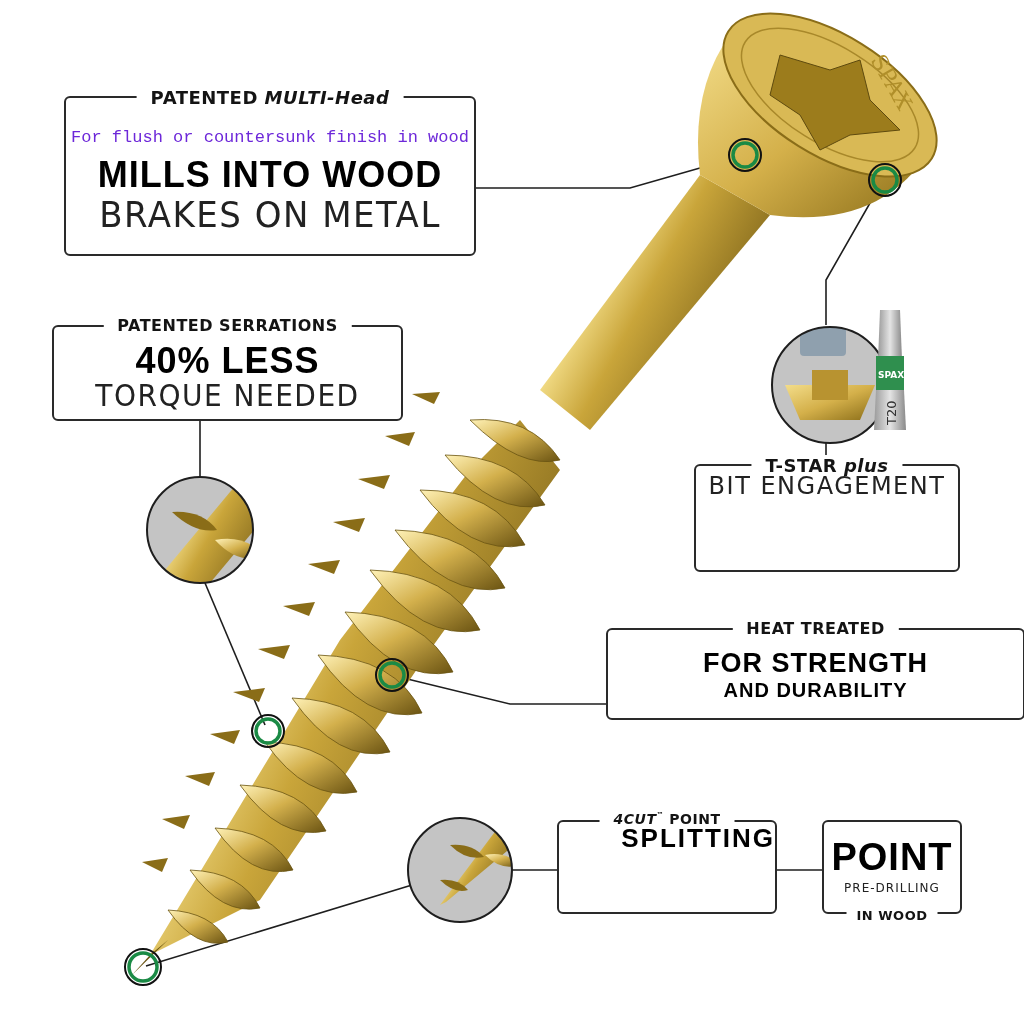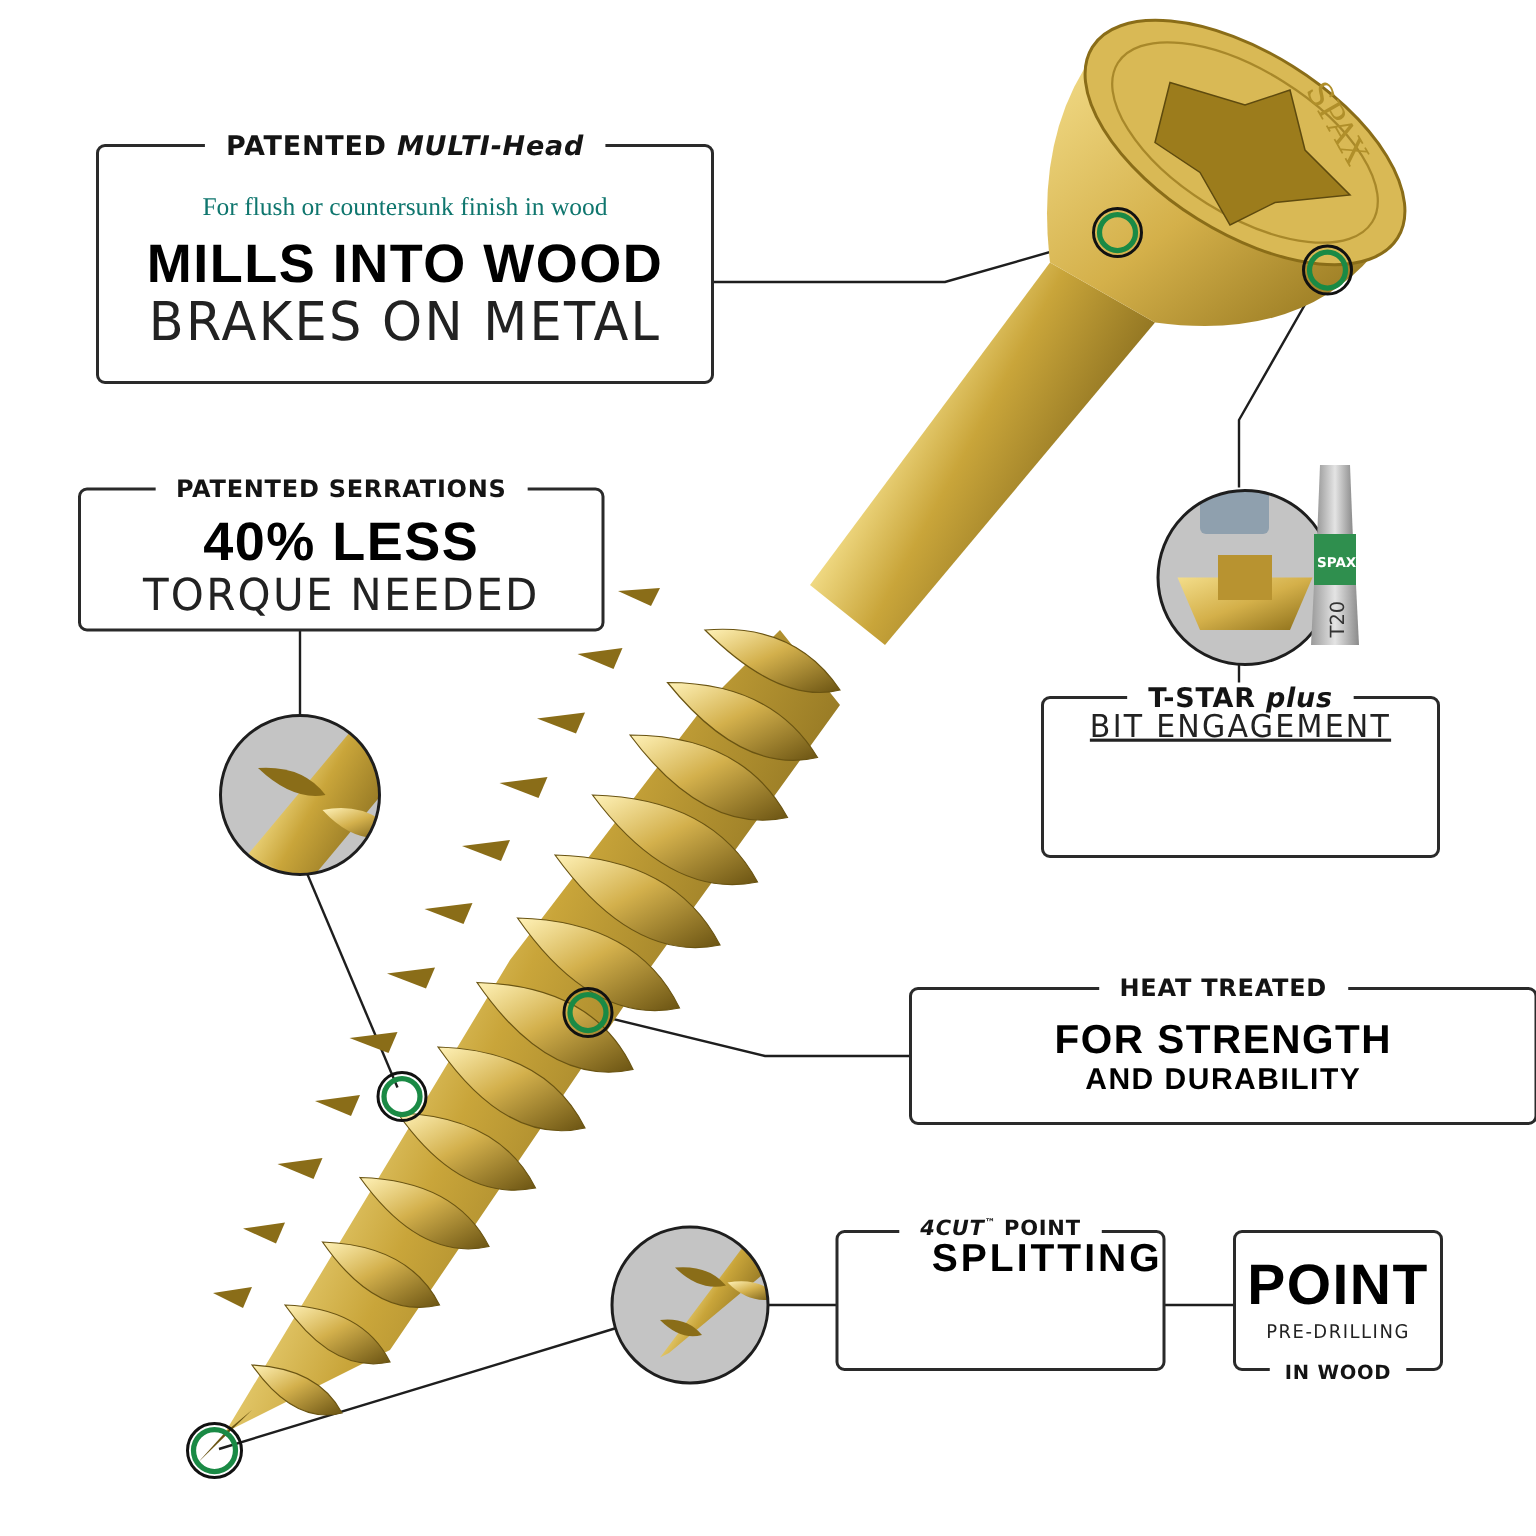--- a/index.html
+++ b/index.html
@@ -11,21 +11,21 @@
     background: transparent; text-align: center;
   }
   .box-tag {
     position: absolute; top: -11px; left: 50%; transform: translateX(-50%);
     background: #fff; padding: 0 14px; white-space: nowrap;
     font-family: "DejaVu Sans", sans-serif; font-weight: bold; font-size: 18px;
     letter-spacing: 0.5px; color: #141414;
   }
   .box-tag-bottom { top: auto; bottom: -11px; }
   .tag-italic { font-style: italic; }
-  .sub { font-family: Liberation Serif, serif; font-size: 17px; color: #0f766e; }
+  .sub { font-family: Liberation Mono, monospace; font-size: 17px; color: #6d28d9; }
   .bold-big {
     font-family: Liberation Sans, sans-serif; font-weight: bold; letter-spacing: 1px;
     color: #000000; line-height: 1;
   }
   .thin-big {
     font-family: "DejaVu Sans", sans-serif; font-weight: normal; color: #222;
     letter-spacing: 1.5px; line-height: 1; transform: scaleY(1.05);
   }
   sup.tm { font-size: 7px; vertical-align: top; font-style: normal; }
 </style>
@@ -191,24 +191,24 @@
 <div class="box" style="left:52px; top:325px; width:351px; height:96px;">
   <div class="box-tag" style="font-size:16px;">PATENTED SERRATIONS</div>
   <div class="bold-big" style="font-size:36px; margin-top:16px;">40% LESS</div>
   <div class="thin-big" style="font-size:28px; margin-top:4px;">TORQUE NEEDED</div>
 </div>
 
 <div class="box" style="left:694px; top:464px; width:266px; height:108px;">
   <div class="box-tag">
     <span>T-STAR </span><span class="tag-italic">plus</span>
   </div>
-  <div class="thin-big" style="font-size:20px; margin-top:8px;text-decoration:underline;">BIT ENGAGEMENT</div>
-</div>
-
-<div class="box" style="left:606px; top:658px; width:419px; height:92px;">
+  <div class="thin-big" style="font-size:24px; margin-top:8px;">BIT ENGAGEMENT</div>
+</div>
+
+<div class="box" style="left:606px; top:628px; width:419px; height:92px;">
   <div class="box-tag" style="font-size:16px;">HEAT TREATED</div>
   <div class="bold-big" style="font-size:27px; margin-top:20px;">FOR STRENGTH</div>
   <div class="bold-big" style="font-size:20px; margin-top:3px;">AND DURABILITY</div>
 </div>
 
 <div class="box" style="left:557px; top:820px; width:220px; height:94px;">
   <div class="box-tag" style="font-size:14px;">
     <span class="tag-italic">4CUT</span><sup class="tm">™</sup><span> POINT</span>
   </div>
   <div class="bold-big" style="font-size:26px; margin-top:3px; letter-spacing:2px;text-align:right;">SPLITTING</div>

